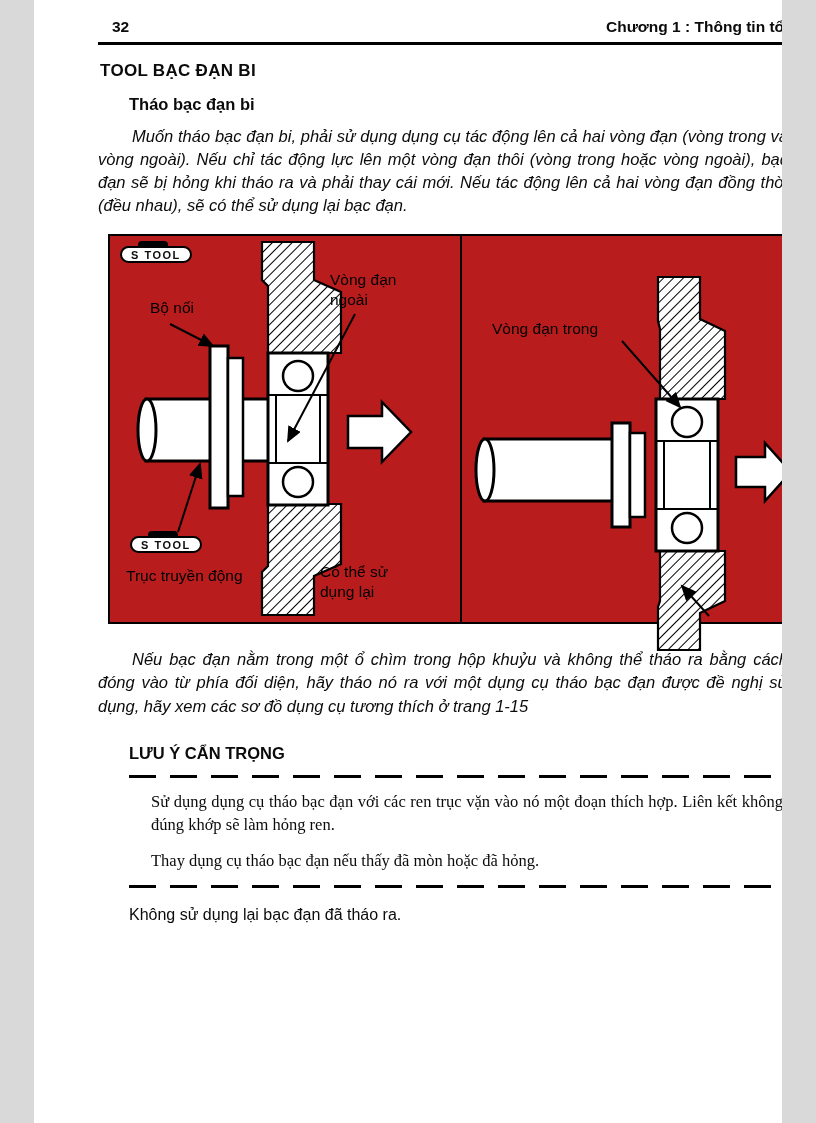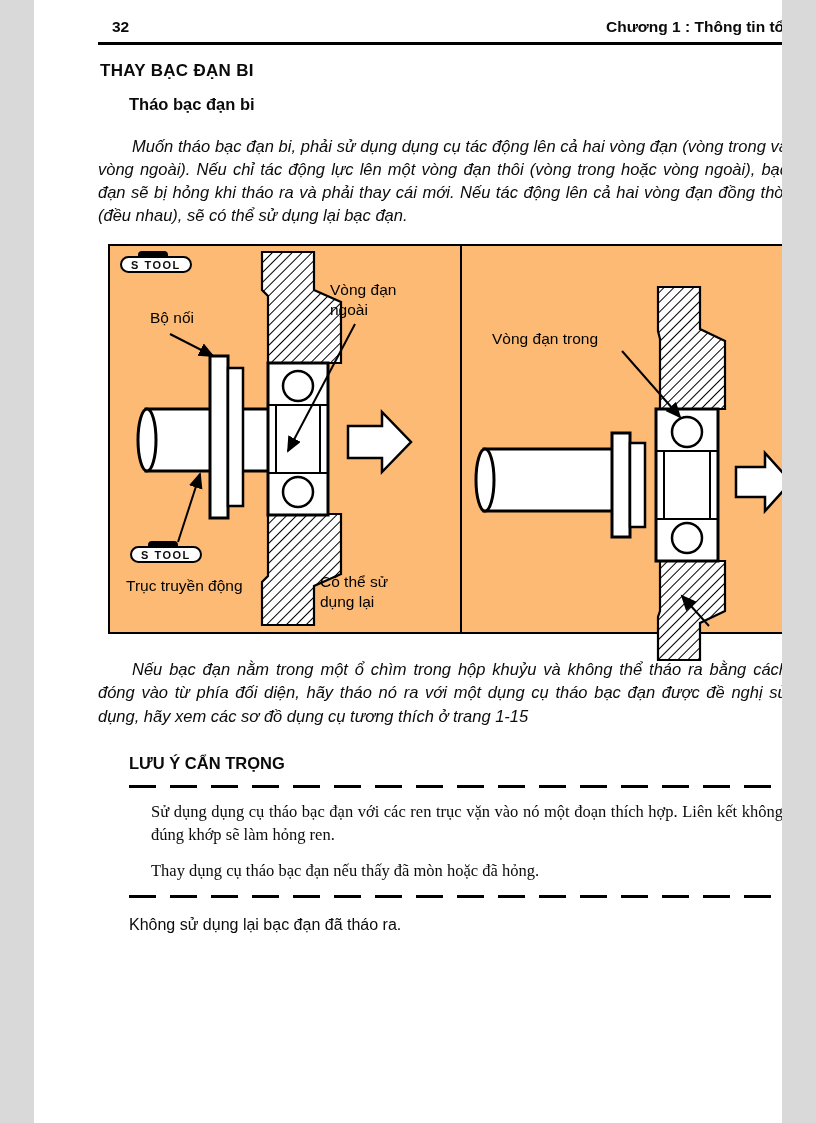--- a/index.html
+++ b/index.html
@@ -6,23 +6,23 @@
   html,body { background:#d9d9d9; }
   body { font-family:"Liberation Sans","DejaVu Sans",sans-serif; }
   .page {
     width:748px; height:1123px; background:#fff; color:#0b0b0b;
     margin:0 auto; padding:18px 0 0 64px; position:relative; overflow:hidden;
   }
   .header { width:744px; display:flex; justify-content:space-between; align-items:flex-end;
     font-weight:bold; font-size:15.5px; padding:0 2px 6px 14px; }
   .header-rule { width:744px; height:3px; background:#000; margin-bottom:16px; }
   .section-title { font-size:17px; font-weight:bold; letter-spacing:.3px; margin:0 0 14px 2px; }
-  .subsection-title { font-size:16.5px; font-weight:bold; margin:0 0 21px 31px; }
+  .subsection-title { font-size:16.5px; font-weight:bold; margin:0 0 11px 31px; }
   p.body { width:690px; font-size:16.5px; line-height:1.4; text-align:justify; text-indent:34px;font-style:italic; }
-  .figure { width:695px; height:390px; border:2.5px solid #000; background:#fdba74;
+  .figure { width:695px; height:390px; border:2.5px solid #000; background:#b91c1c;
     margin:17px 0 24px 10px; display:flex; }
   .panel { position:relative; height:100%; }
   .panel-left { width:352px; border-right:2.5px solid #000; }
   .panel-right { flex:1;margin-top:35px; }
   .panel svg { position:absolute; left:0; top:0; }
   .fig-label { position:absolute; font-size:15.5px; line-height:1.28; color:#000; }
   .stool-badge { position:absolute; border:2px solid #000; border-radius:10px; background:#fff;
     padding:1px 9px 0; font-size:11px; font-weight:bold; letter-spacing:1.5px; }
   .stool-tab { position:absolute; top:-7px; left:16px; width:30px; height:7px;
     background:#000; border-radius:4px 4px 1px 1px; }
@@ -38,21 +38,21 @@
 <body>
 
 <div class="page">
 
   <div class="header">
     <span>32</span>
     <span>Chương 1 : Thông tin tổng quát</span>
   </div>
   <div class="header-rule"></div>
 
-  <div class="section-title">THAY BẠC ĐẠN BI</div>
+  <div class="section-title">TOOL BẠC ĐẠN BI</div>
   <div class="subsection-title">Tháo bạc đạn bi</div>
 
   <p class="body">Muốn tháo bạc đạn bi, phải sử dụng dụng cụ tác động lên cả hai vòng đạn (vòng trong và vòng ngoài). Nếu chỉ tác động lực lên một vòng đạn thôi (vòng trong hoặc vòng ngoài), bạc đạn sẽ bị hỏng khi tháo ra và phải thay cái mới. Nếu tác động lên cả hai vòng đạn đồng thời (đều nhau), sẽ có thể sử dụng lại bạc đạn.</p>
 
   <div class="figure">
 
     <div class="panel panel-left">
       <svg width="352" height="385" viewBox="0 0 352 385">
         <defs>
           <pattern id="hatchL" width="7" height="7" patternUnits="userSpaceOnUse" patternTransform="rotate(45)">

